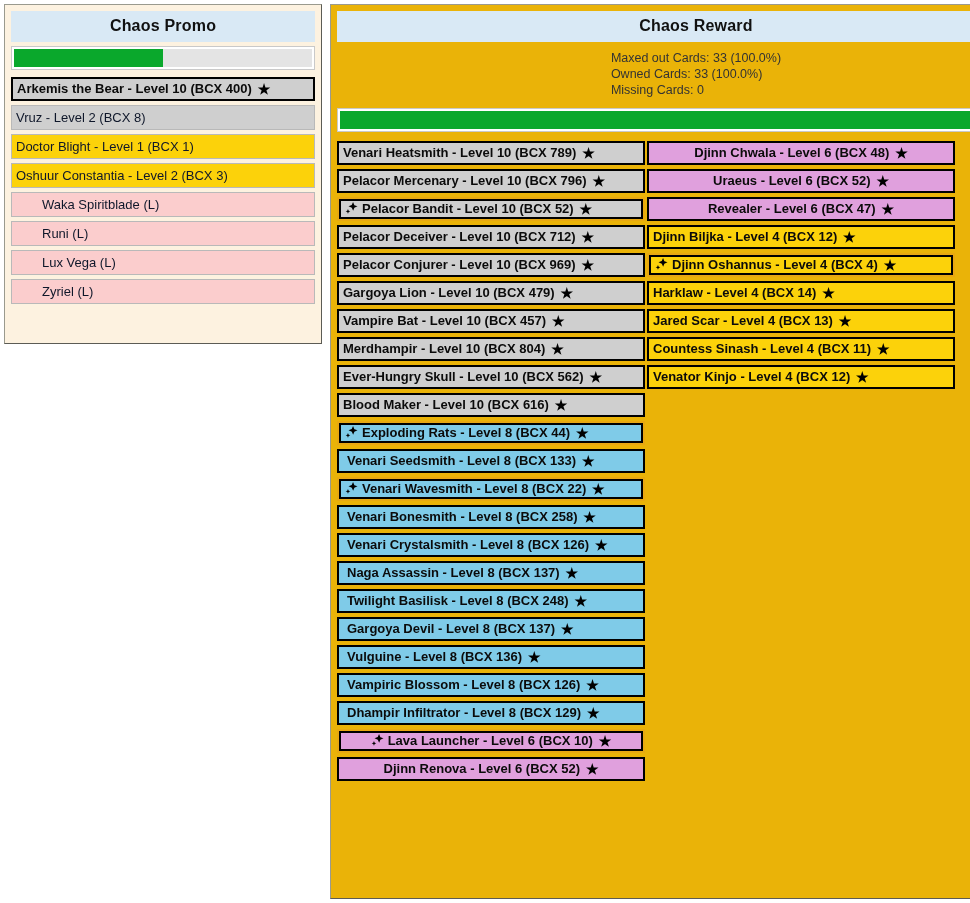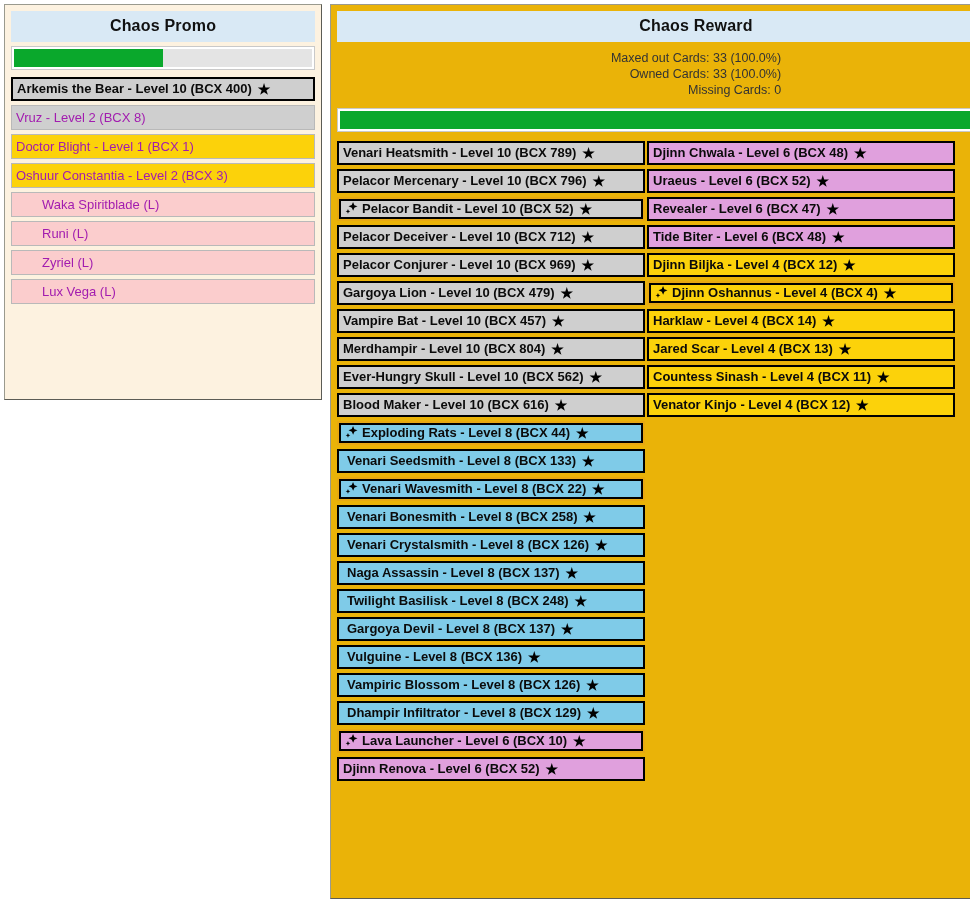--- a/index.html
+++ b/index.html
@@ -21,21 +21,21 @@
     box-sizing: border-box;
     border: 1px solid #9a9a8e;
     border-right-color: #5c5c55;
     border-bottom-color: #5c5c55;
   }
 
   #promo-panel {
     left: 4px;
     top: 4px;
     width: 318px;
-    height: 396px;
+    height: 340px;
     background: #fdf2e0;
     padding: 6px;
   }
 
   #reward-panel {
     left: 330px;
     top: 4px;
     width: 732px;
     height: 895px;
     background: #eab308;
@@ -58,21 +58,21 @@
     padding: 8px 0 6px 0;
     font-size: 12.5px;
     color: #333;
     line-height: 16px;
   }
   #promo-panel .stats { padding-left: 70px; }
   #reward-panel .stats { text-align: center; }
   #reward-panel .stats .stat-line { display: block; }
   #reward-panel .stats-inner {
     display: inline-block;
-    text-align: right;
+    text-align: left;
   }
   .stat-line { white-space: nowrap; }
 
   
   .progress-outer {
     box-sizing: border-box;
     background: #e4e4e4;
     border: 2px solid #ffffff;
     outline: 1px solid #c9c9c9;
     height: 22px;
@@ -98,32 +98,32 @@
     font-weight: bold;
     color: #0b0b0b;
     white-space: nowrap;
     overflow: hidden;
   }
   .card-row.plain {
     border: 1px solid #b9b9b9;
     font-weight: normal;
     height: 25px;
     line-height: 23px;
-    color: #a21caf;
+    color: #0f172a;
   }
   .card-row.gold-foil {
     border-color: #e8a811;
     box-shadow: inset 0 0 0 2px #000000;
     padding: 0 6px;
   }
 
   
   .r-common  { background: #cfcfcf; }
   .r-rare    { background: #7fcbe8; padding-left: 8px; }
-  .r-epic    { background: #e0a0dd; }
+  .r-epic    { background: #e0a0dd; text-align: center; }
   .r-legend  { background: #fcd20a; }
   .r-missing { background: #fbcdcd; padding-left: 30px; }
 
   .star-icon {
     font-size: 14px;
     line-height: 1;
     vertical-align: -1px;
     margin-left: 2px;
     color: #000;
   }
@@ -157,22 +157,22 @@
     <div class="progress-fill" id="promo-progress-fill" style="width: 50%; background: rgb(10, 168, 44);"></div>
   </div>
 
   <div class="card-list" id="promo-card-list">
       <div class="card-row r-common"><span>Arkemis the Bear - Level 10 (BCX 400)</span><span class="star-icon"> ★</span></div>
       <div class="card-row r-common plain"><span>Vruz - Level 2 (BCX 8)</span></div>
       <div class="card-row r-legend plain"><span>Doctor Blight - Level 1 (BCX 1)</span></div>
       <div class="card-row r-legend plain"><span>Oshuur Constantia - Level 2 (BCX 3)</span></div>
       <div class="card-row r-missing plain"><span>Waka Spiritblade (L)</span></div>
       <div class="card-row r-missing plain"><span>Runi (L)</span></div>
+      <div class="card-row r-missing plain"><span>Lux Vega (L)</span></div>
       <div class="card-row r-missing plain"><span>Zyriel (L)</span></div>
-      <div class="card-row r-missing plain"><span>Lux Vega (L)</span></div>
     </div>
 </div>
 
 <div class="panel" id="reward-panel">
 
   <div class="panel-header">Chaos Reward</div>
 
   <div class="stats">
     <span class="stats-inner">
       <span class="stat-line">Maxed out Cards: 33 (100.0%)</span>
@@ -216,21 +216,20 @@
         <div class="card-row r-rare"><span>Dhampir Infiltrator - Level 8 (BCX 129)</span><span class="star-icon"> ★</span></div>
         <div class="card-row r-epic gold-foil"><svg viewBox="0 0 16 16" class="sparkle-icon">
             <path d="M9.2 1.2l1.5 3.6 3.6 1.3-3.6 1.5-1.4 3.5-1.5-3.5L4 6.1l3.7-1.4zM3.4 9.1l.8 1.9 1.9.8-1.9.8-.8 1.9-.8-1.9L.7 11.8l1.9-.8z" fill="#000"></path>
           </svg><span>Lava Launcher - Level 6 (BCX 10)</span><span class="star-icon"> ★</span></div>
         <div class="card-row r-epic"><span>Djinn Renova - Level 6 (BCX 52)</span><span class="star-icon"> ★</span></div>
       </div>
     <div class="col card-list" id="reward-col-right">
         <div class="card-row r-epic"><span>Djinn Chwala - Level 6 (BCX 48)</span><span class="star-icon"> ★</span></div>
         <div class="card-row r-epic"><span>Uraeus - Level 6 (BCX 52)</span><span class="star-icon"> ★</span></div>
         <div class="card-row r-epic"><span>Revealer - Level 6 (BCX 47)</span><span class="star-icon"> ★</span></div>
-        <div class="card-row r-epic"><span>Tide Biter - Level 6 (BCX 48)</span><span class="star-icon"> ★</span></div>
         <div class="card-row r-legend"><span>Djinn Biljka - Level 4 (BCX 12)</span><span class="star-icon"> ★</span></div>
         <div class="card-row r-legend gold-foil"><svg viewBox="0 0 16 16" class="sparkle-icon">
             <path d="M9.2 1.2l1.5 3.6 3.6 1.3-3.6 1.5-1.4 3.5-1.5-3.5L4 6.1l3.7-1.4zM3.4 9.1l.8 1.9 1.9.8-1.9.8-.8 1.9-.8-1.9L.7 11.8l1.9-.8z" fill="#000"></path>
           </svg><span>Djinn Oshannus - Level 4 (BCX 4)</span><span class="star-icon"> ★</span></div>
         <div class="card-row r-legend"><span>Harklaw - Level 4 (BCX 14)</span><span class="star-icon"> ★</span></div>
         <div class="card-row r-legend"><span>Jared Scar - Level 4 (BCX 13)</span><span class="star-icon"> ★</span></div>
         <div class="card-row r-legend"><span>Countess Sinash - Level 4 (BCX 11)</span><span class="star-icon"> ★</span></div>
         <div class="card-row r-legend"><span>Venator Kinjo - Level 4 (BCX 12)</span><span class="star-icon"> ★</span></div>
       </div>
   </div>

